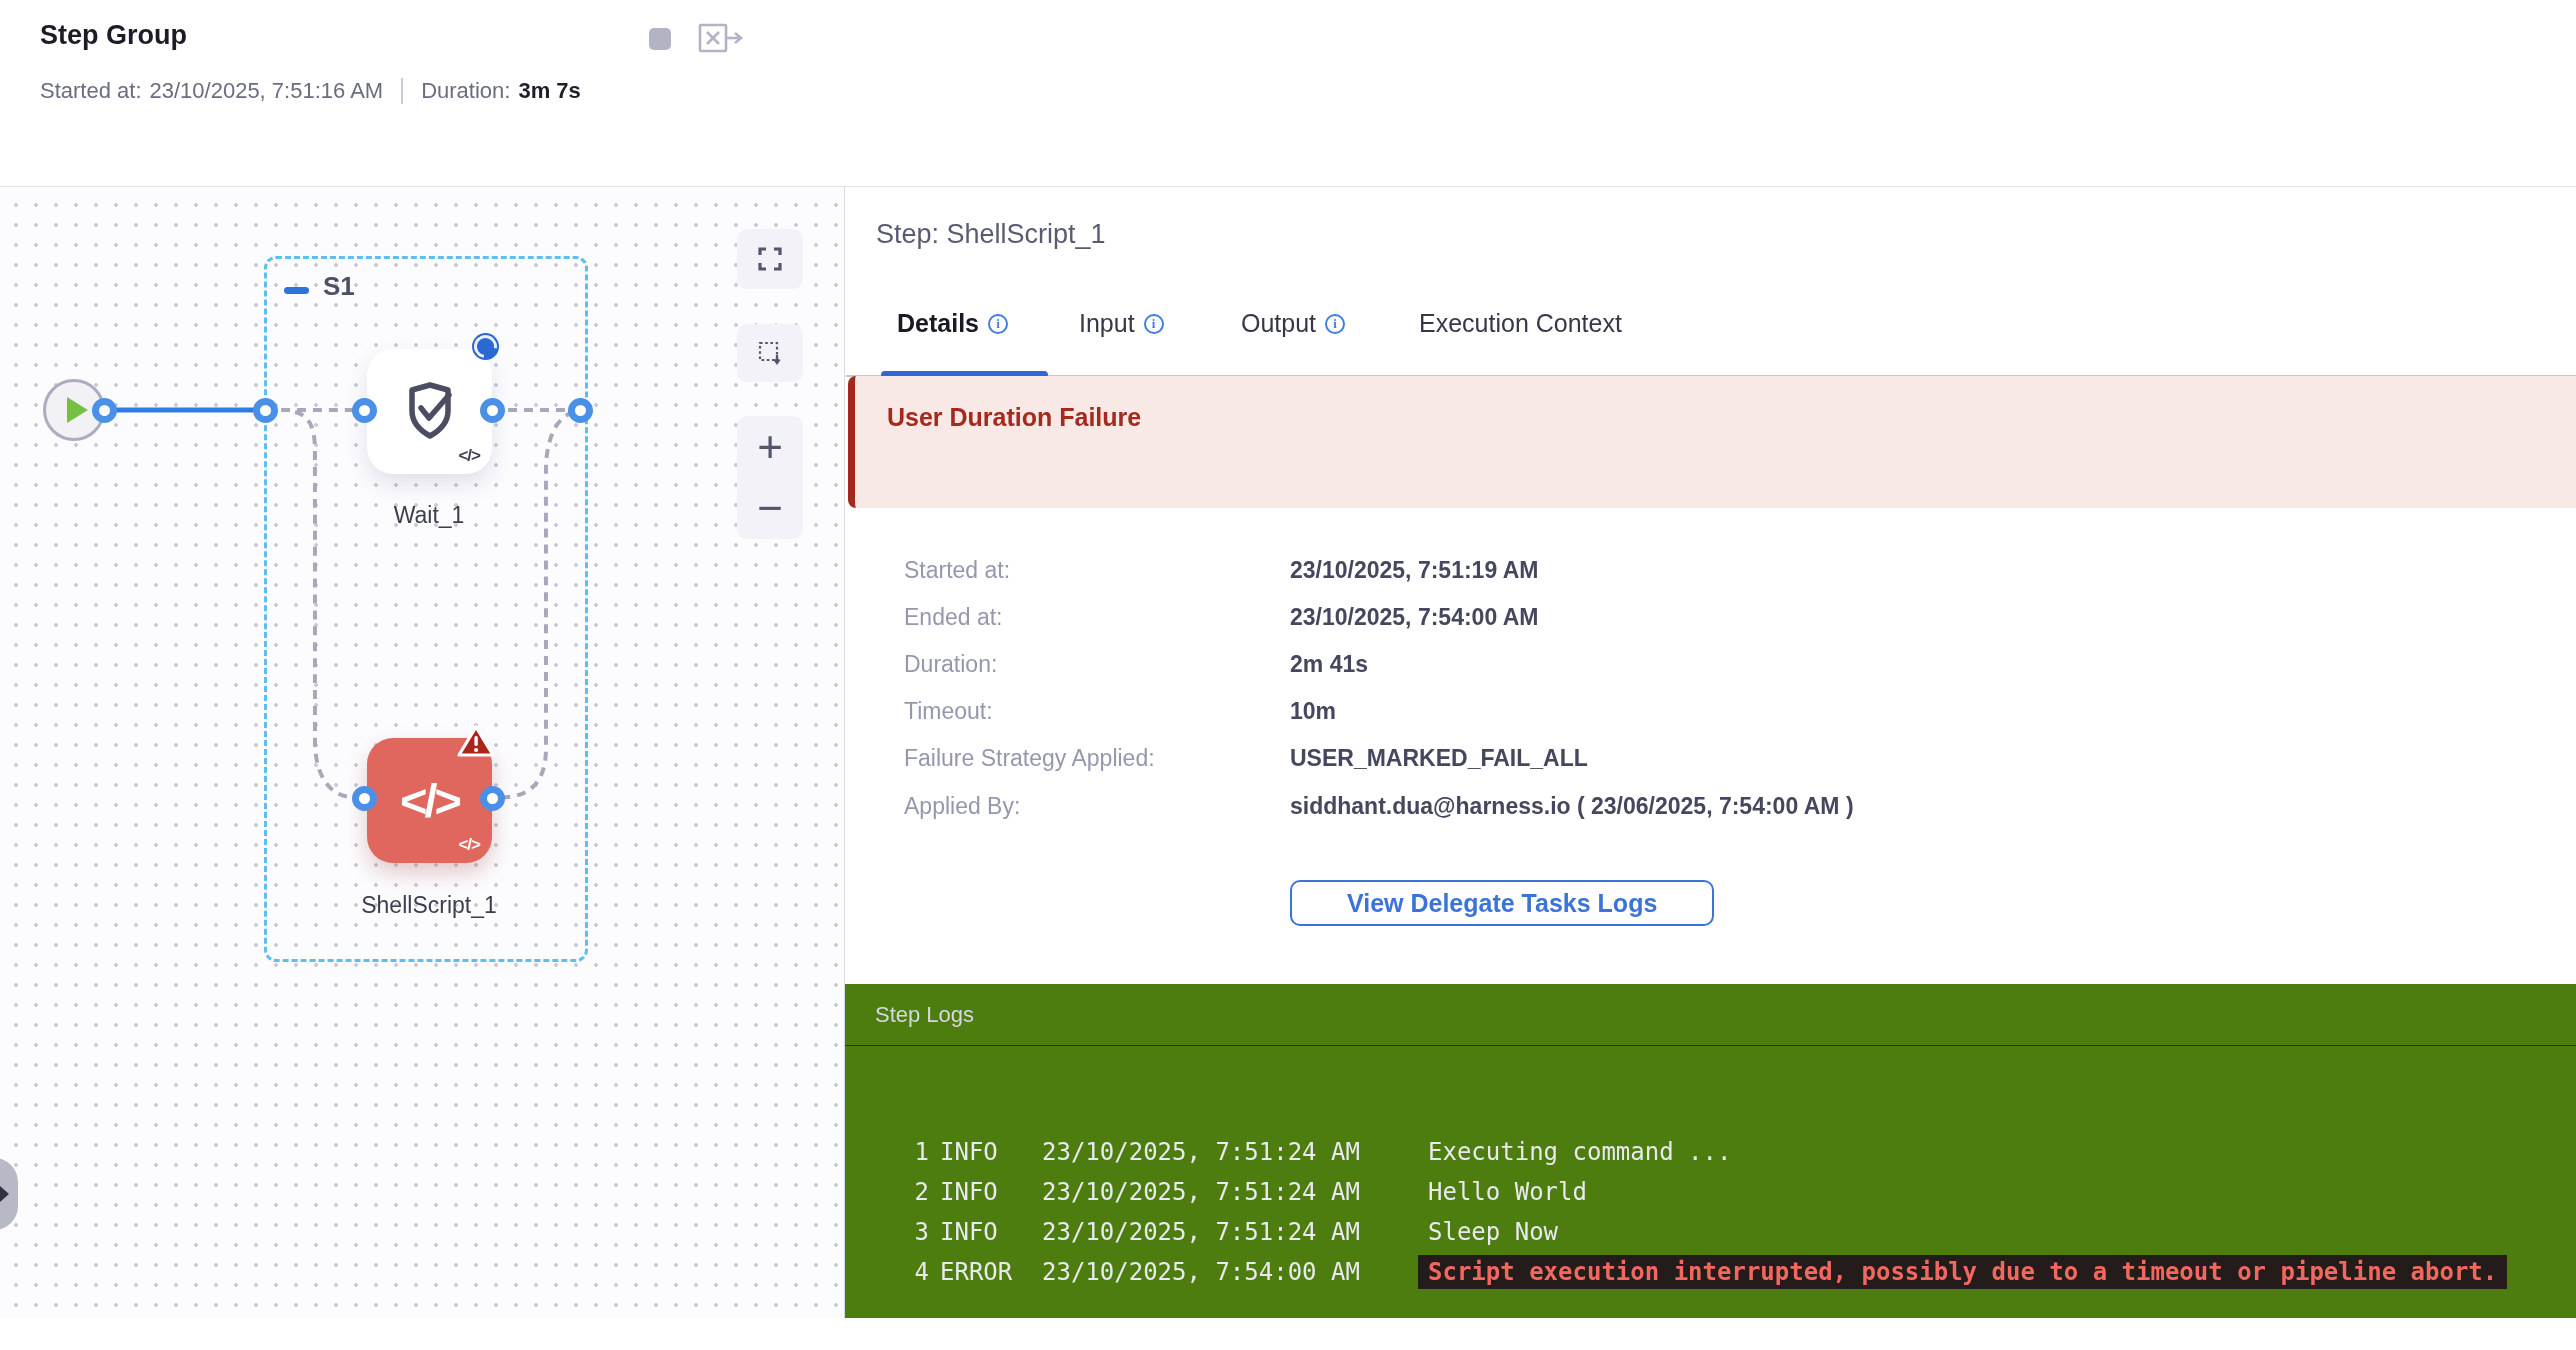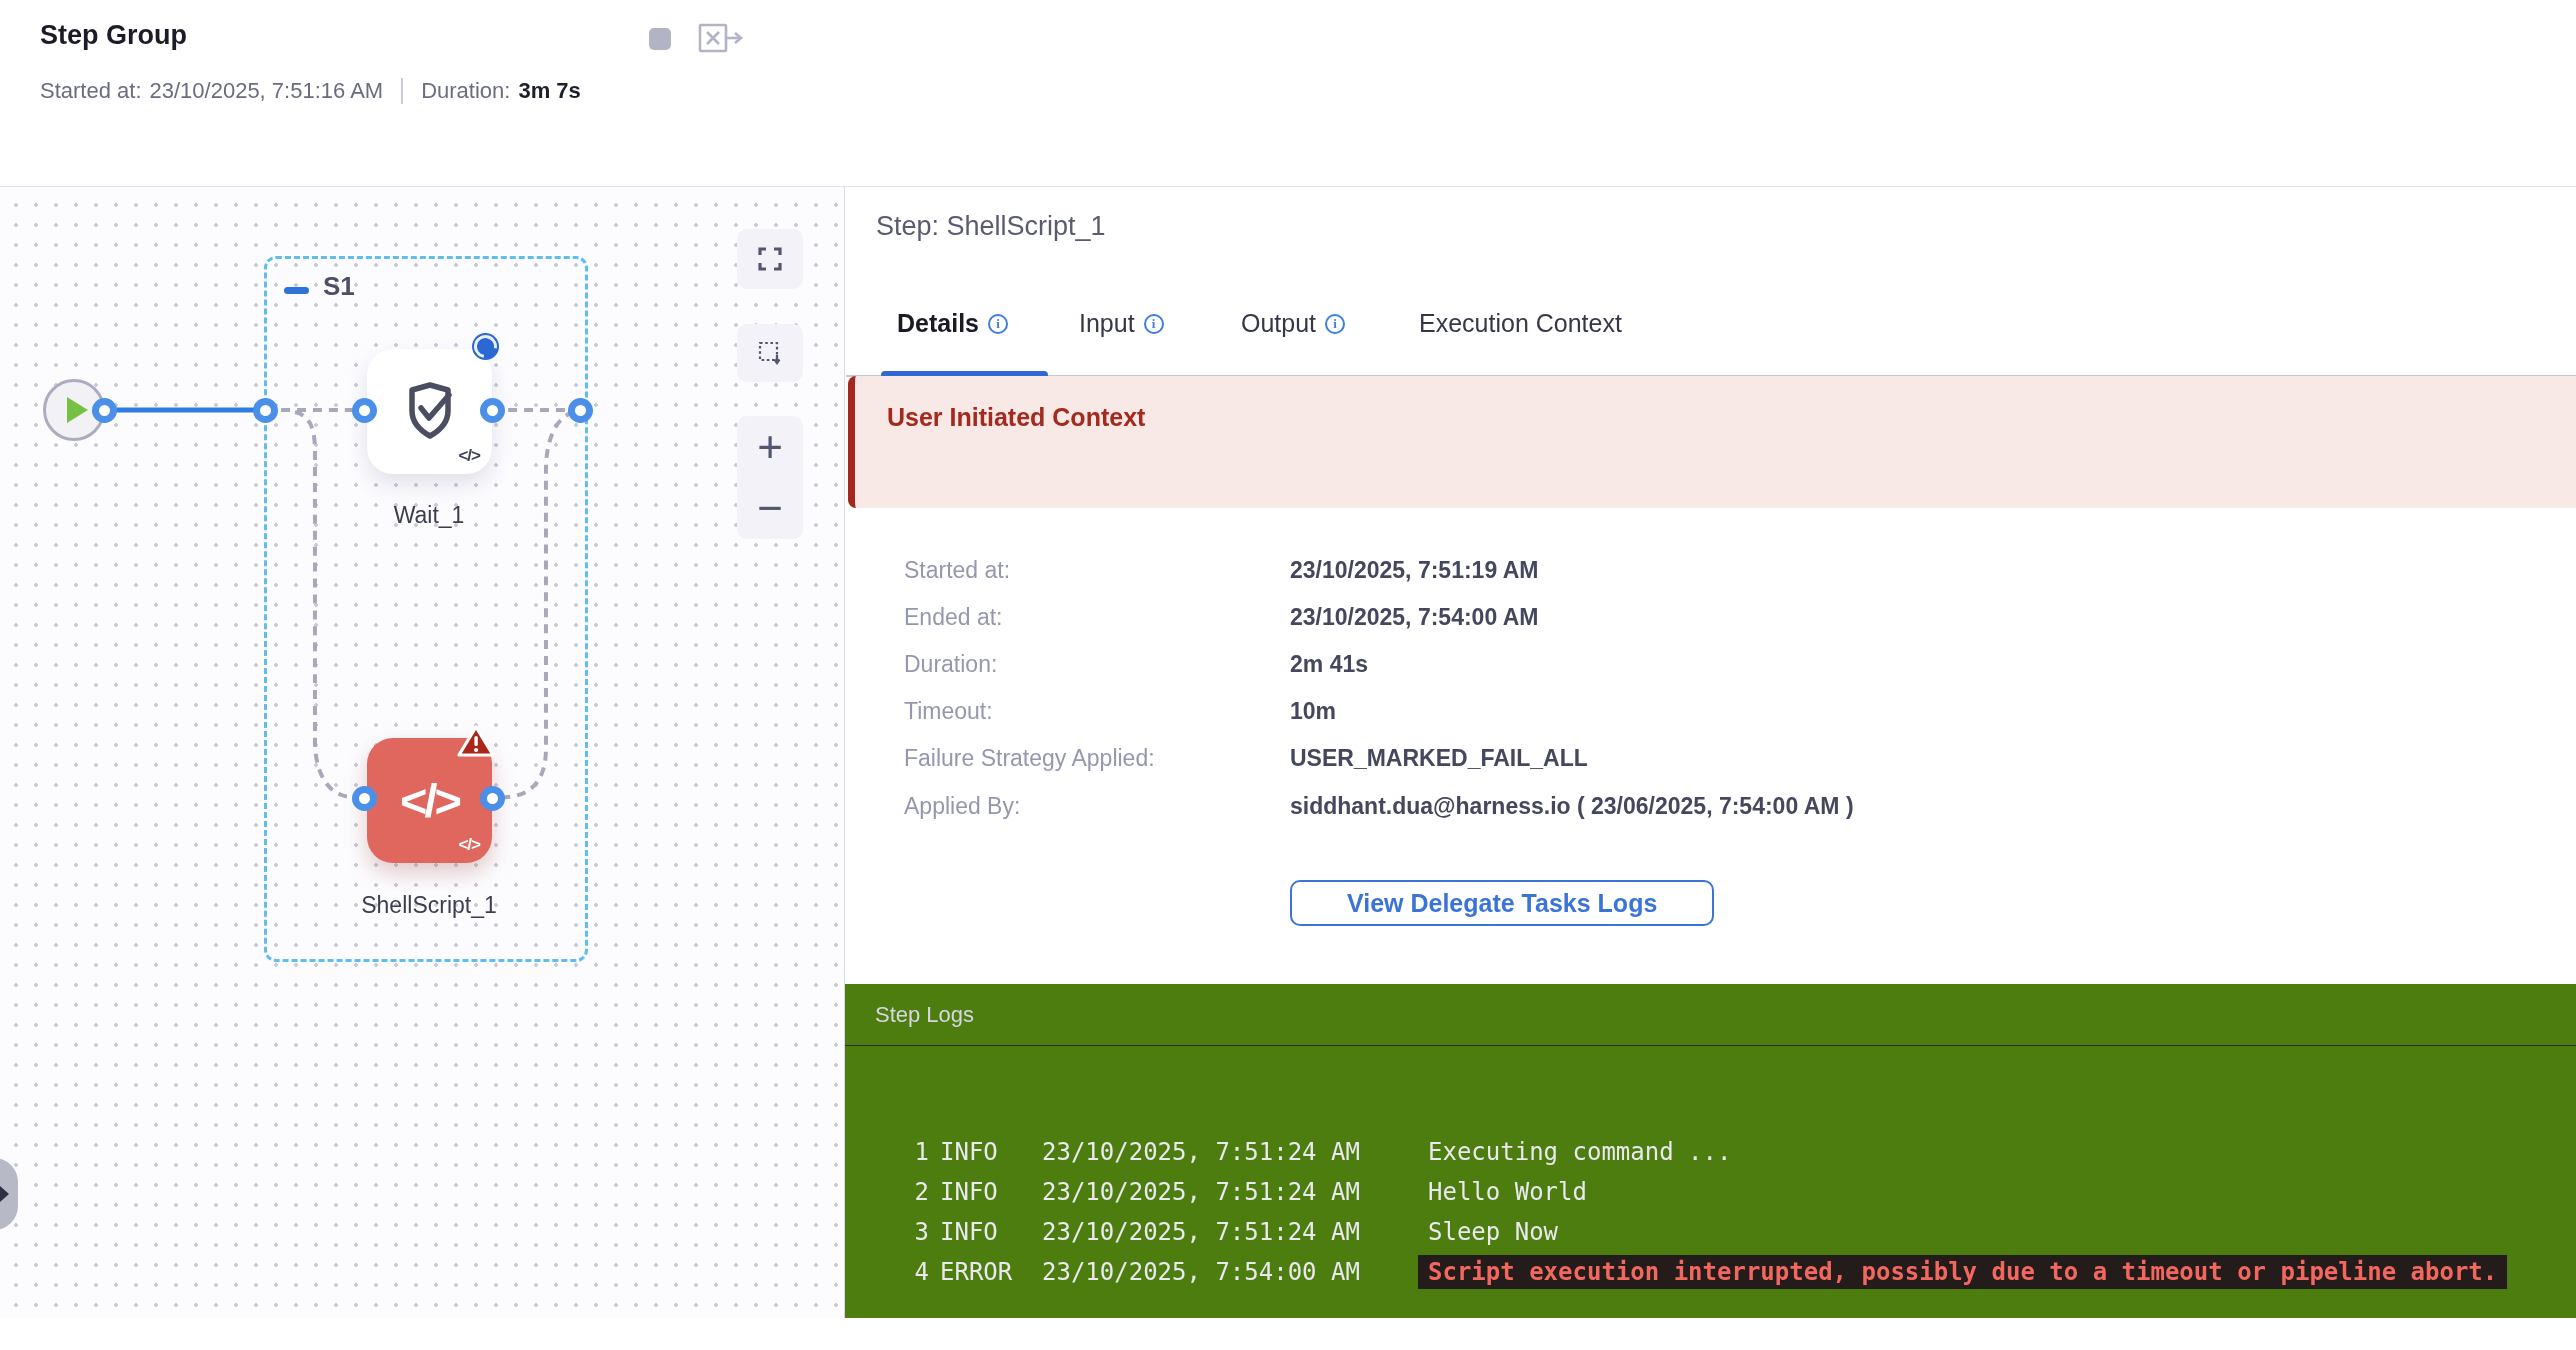--- a/index.html
+++ b/index.html
@@ -69,21 +69,21 @@
   .ctrl-zoom { top:229px; height:123px; flex-direction:column; justify-content:space-around; }
   .ctrl-zoom span { font-size:44px; font-weight:300; line-height:1; cursor:pointer; }
 
   .panel-toggle { position:absolute; left:-30px; top:971px; width:48px; height:72px;
     border-radius:24px; background:#b7b9c7; cursor:pointer; }
   .panel-toggle::after { content:""; position:absolute; left:30px; top:28px; width:0; height:0;
     border-left:9px solid #2f3142; border-top:8px solid transparent; border-bottom:8px solid transparent; }
 
   
   .details-panel { position:absolute; left:846px; top:187px; width:1730px; height:797px; background:#fff; }
-  .step-title { position:absolute; left:30px; top:24px; font-size:27px; font-weight:500; color:#595b71; }
+  .step-title { position:absolute; left:30px; top:32px; font-size:27px; font-weight:500; color:#595b71; }
 
   .tabs-row { position:absolute; left:0; top:100px; width:1730px; height:90px;
     border-bottom:2px solid #c6c7d2; }
   .tab { position:absolute; top:22px; display:flex; align-items:center; font-size:25px;
     color:#363849; font-weight:500; cursor:pointer; }
   .tab.active { font-weight:700; color:#191a26; }
   .tab-details { left:51px;align-items:center; } .tab-input { left:233px; } .tab-output { left:395px; } .tab-exec { left:573px; }
   .info-icon { display:inline-flex; align-items:center; justify-content:center; width:20px; height:20px;
     margin-left:9px; border:2px solid #3e7de2; border-radius:50%; color:#3e7de2;
     font-size:13px; font-weight:700; font-family:"Liberation Serif", serif; }
@@ -235,21 +235,21 @@
         <span>Output</span>
         <span class="info-icon"></span>
       </div>
       <div class="tab tab-exec">
         <span>Execution Context</span>
       </div>
       <div class="active-underline"></div>
     </div>
 
     <div class="failure-banner">
-      <div class="txt">User Initiated Context</div>
+      <div class="txt">User Duration Failure</div>
     </div>
 
     <div class="drow" style="top:367px">
       <span class="lbl">Started at:</span>
       <span class="val">23/10/2025, 7:51:19 AM</span>
     </div>
     <div class="drow" style="top:414px">
       <span class="lbl">Ended at:</span>
       <span class="val">23/10/2025, 7:54:00 AM</span>
     </div>

